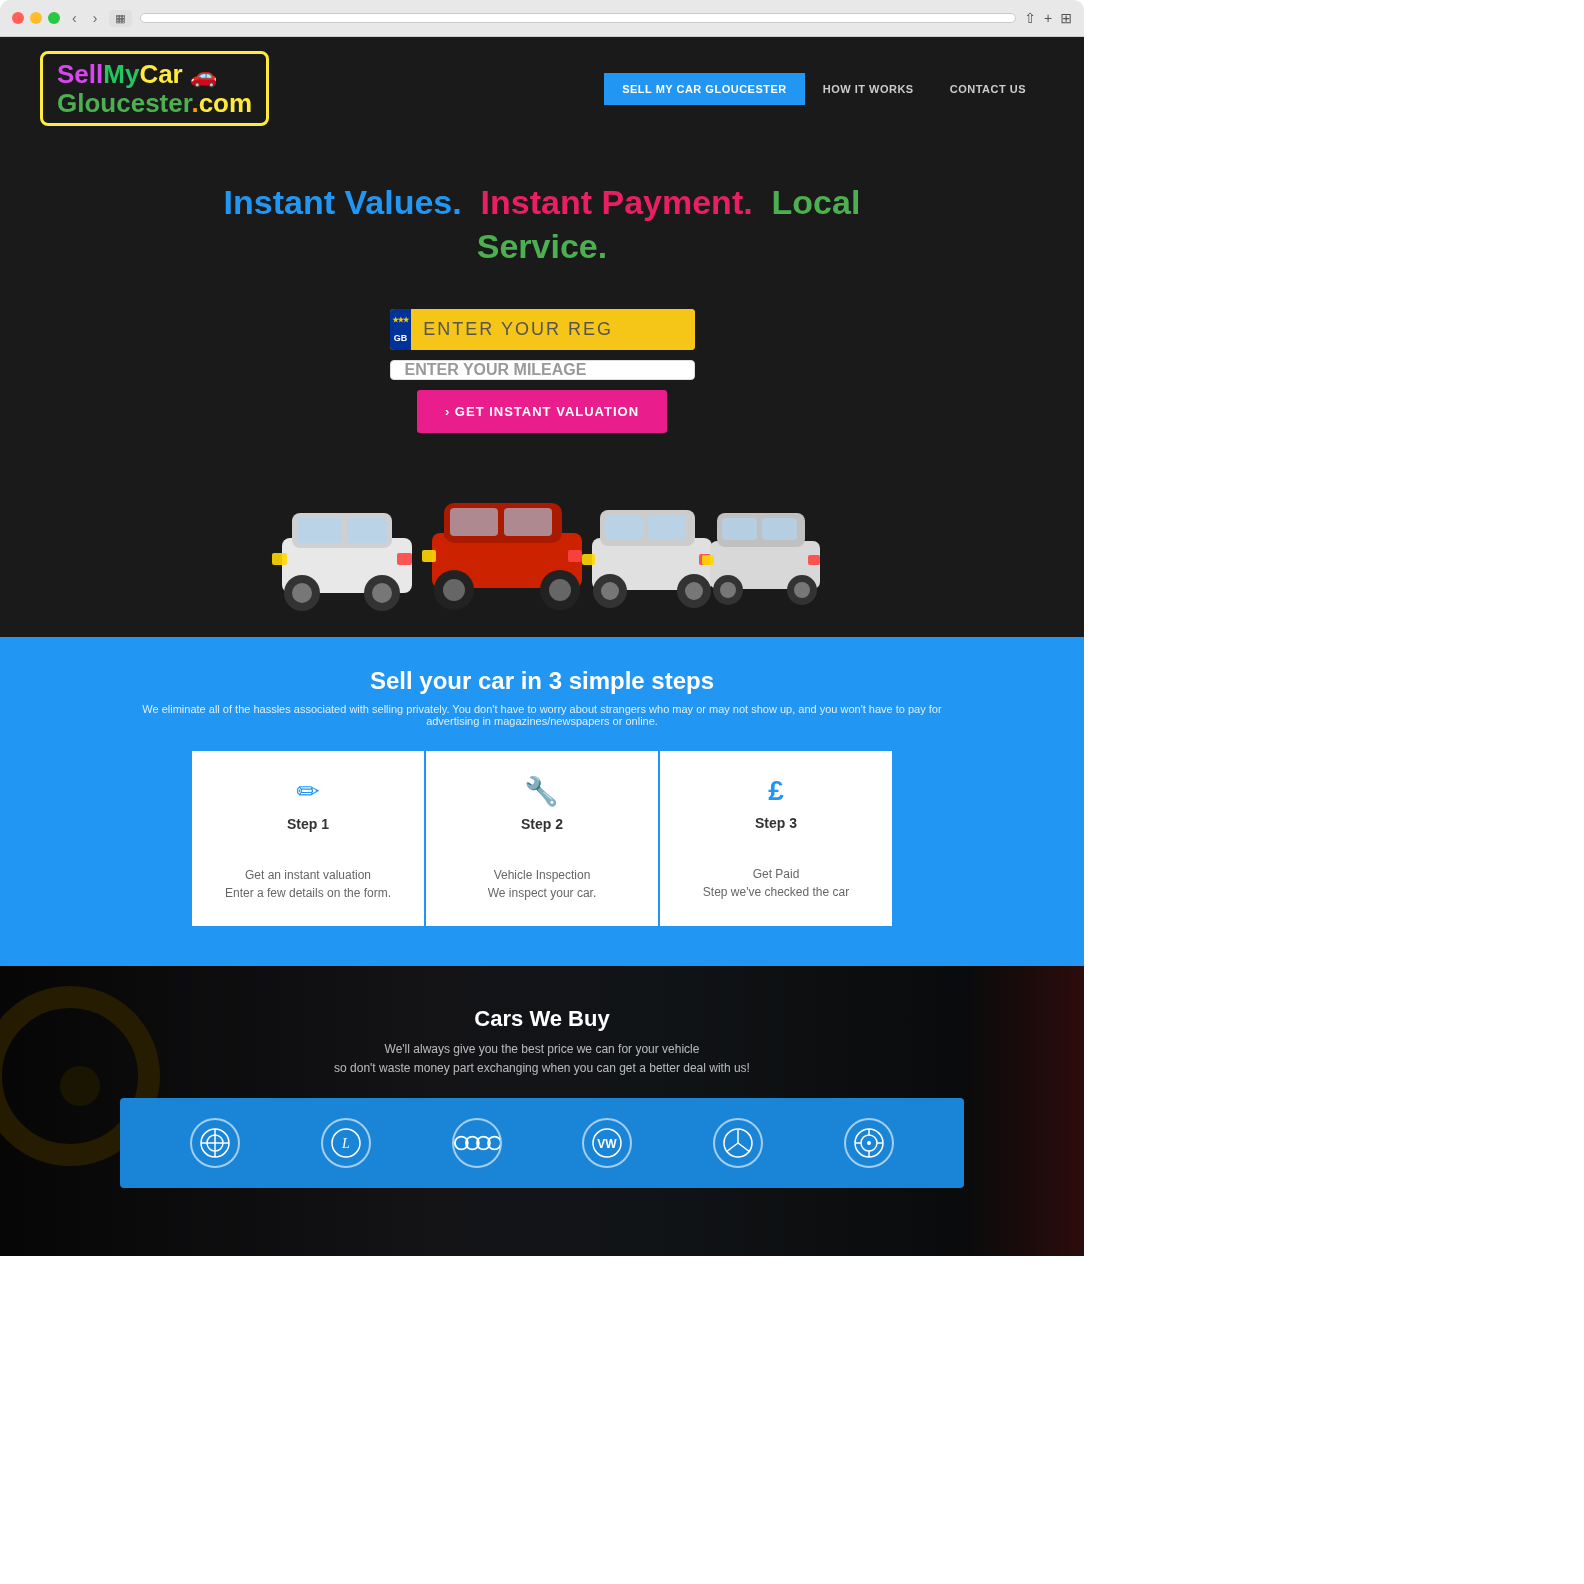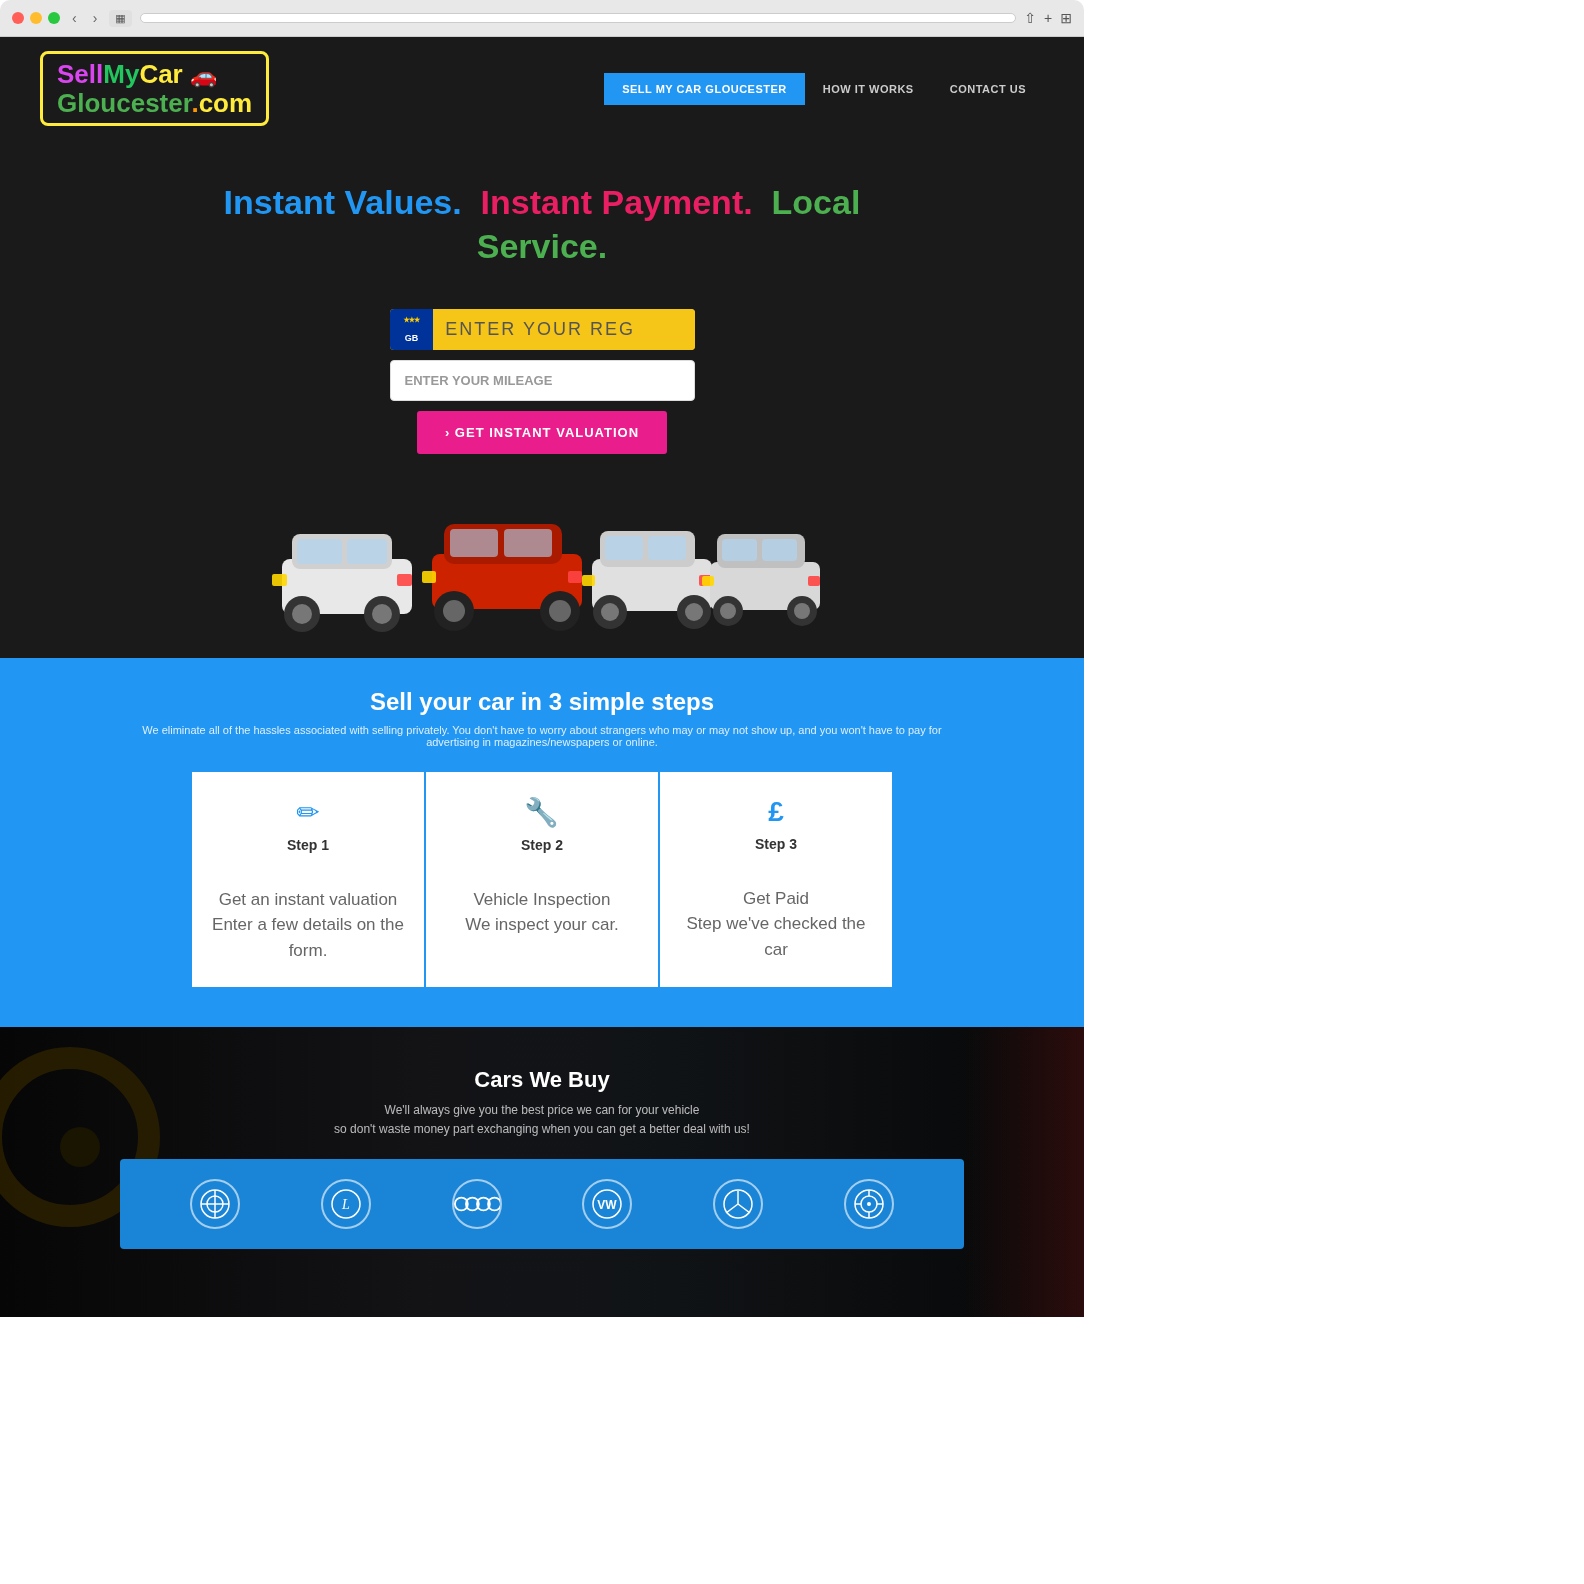--- a/index.html
+++ b/index.html
@@ -102,21 +102,21 @@
       background: #f5c518;
       border-radius: 4px;
       overflow: hidden;
       width: 305px;
     }
     .gb-plate {
       background: #003399;
       color: white;
       font-size: 9px;
       font-weight: 700;
-      padding: 4px 14px;
+      padding: 4px 3px;
       display: flex;
       flex-direction: column;
       align-items: center;
       gap: 9px;
       align-self: stretch;
       justify-content: center;
     }
     .gb-stars { font-size: 7px; color: #ffcc00; letter-spacing: -1px; }
     .gb-text { font-size: 9px; color: white; font-weight: 900; }
     .reg-input {
@@ -127,22 +127,22 @@
       font-weight: 400;
       color: #333;
       padding: 10px 12px;
       width: 100%;
       text-transform: uppercase;
       letter-spacing: 2px;
     }
     .reg-input::placeholder { color: #555; letter-spacing: 2px; }
     .mileage-input {
       width: 305px;
-      padding: 12px 14px;
-      font-size: 13px;
+      padding: 0 14px;
+      font-size: 16px;
       font-weight: 600;
       color: #666;
       border: 1px solid #ddd;
       border-radius: 4px;
       outline: none;
     }
     .mileage-input::placeholder { color: #999; }
     .cta-btn {
       background: #e91e8c;
       color: white;
@@ -193,21 +193,21 @@
       max-width: 700px;
       margin: 0 auto;
     }
     .step-card {
       background: white;
       padding: 24px 16px;
       text-align: center;
     }
     .step-icon { font-size: 28px; color: #2196f3; margin-bottom: 8px; }
     .step-name { font-size: 14px; font-weight: 700; color: #333; margin-bottom: 6px; }
-    .step-desc { font-size: 17px; color: #666; line-height: 1.5; margin-top: 34px; }
+    .step-desc { font-size: 12px; color: #666; line-height: 1.5; margin-top: 34px; }
 
     
     .cars-buy-section {
       position: relative;
       background: #1a1a1a;
       min-height: 260px;
       overflow: hidden;
     }
     .cars-buy-content {
       position: relative;

